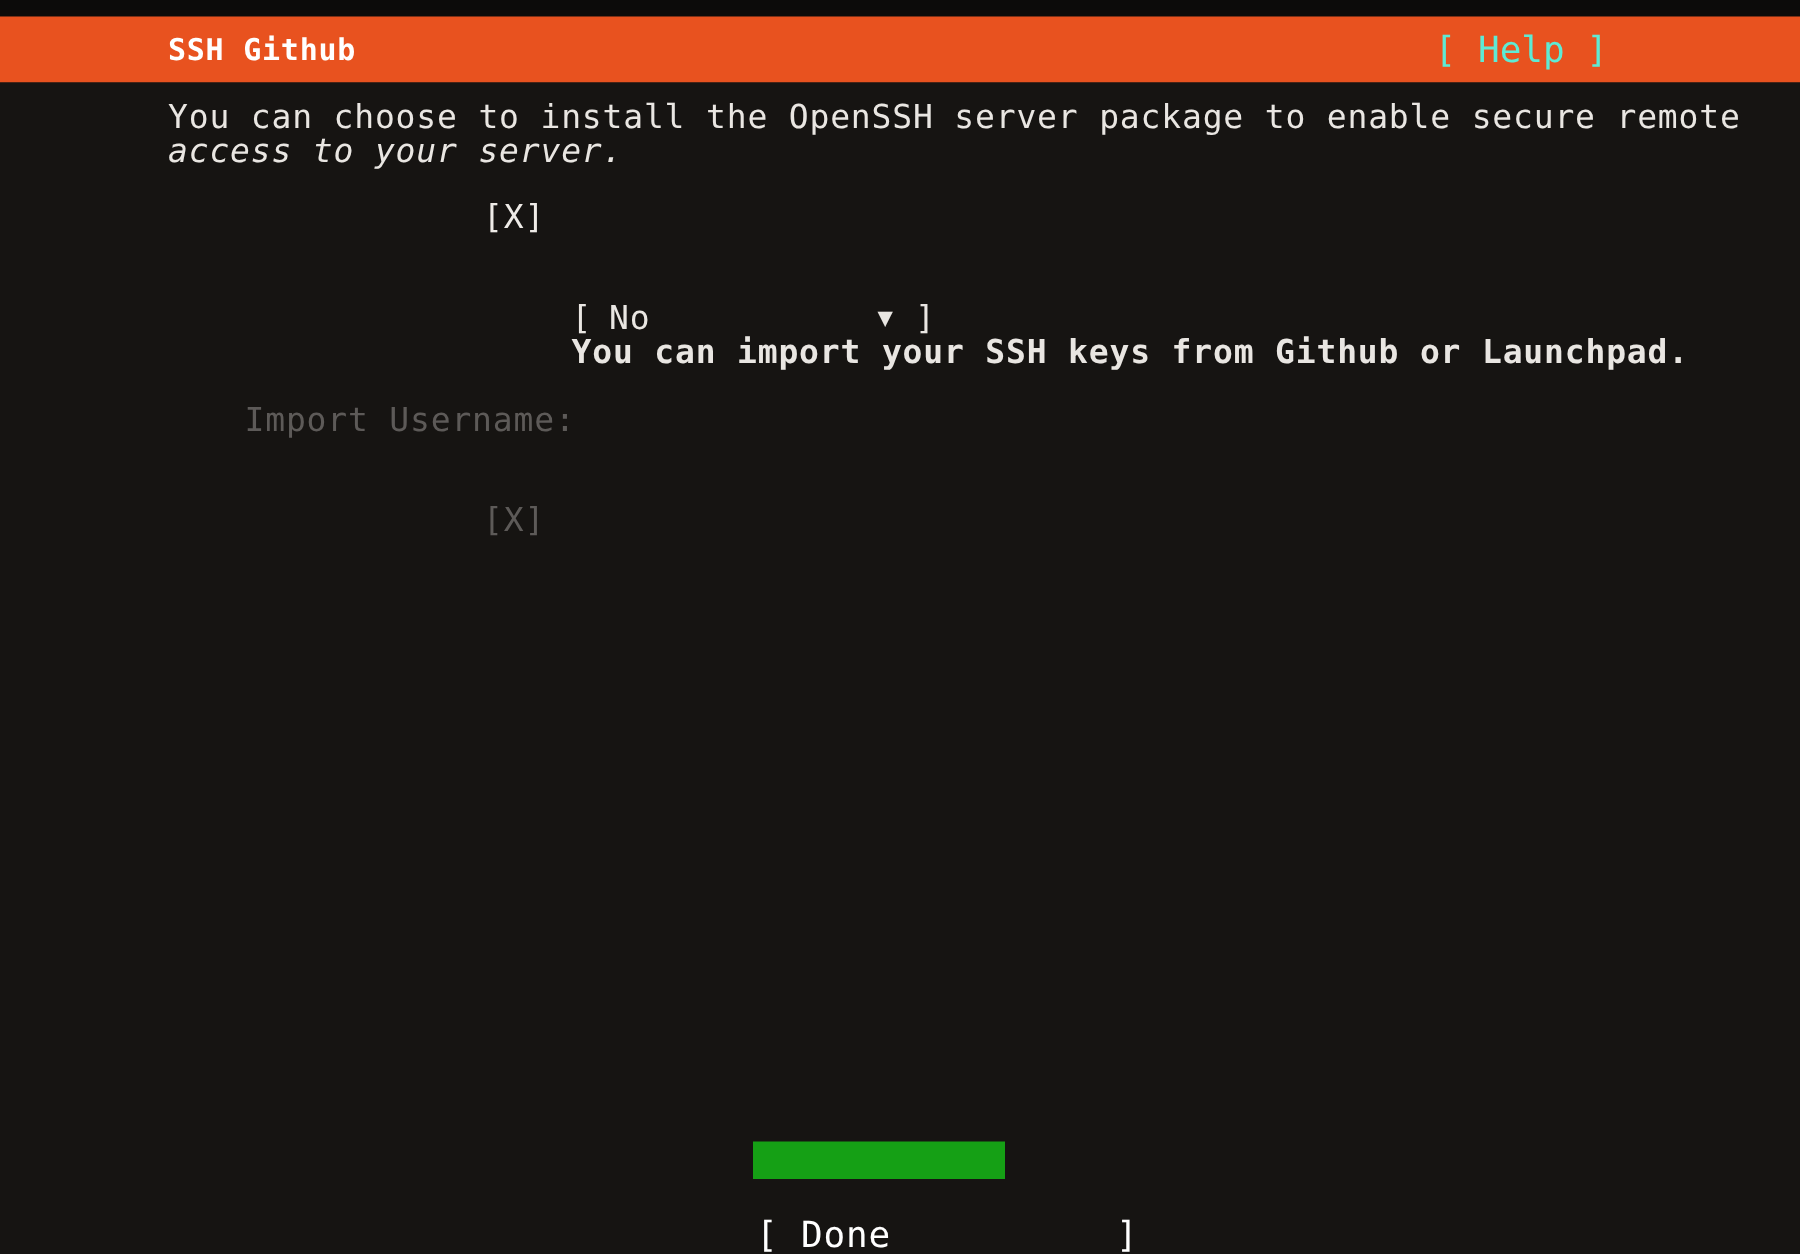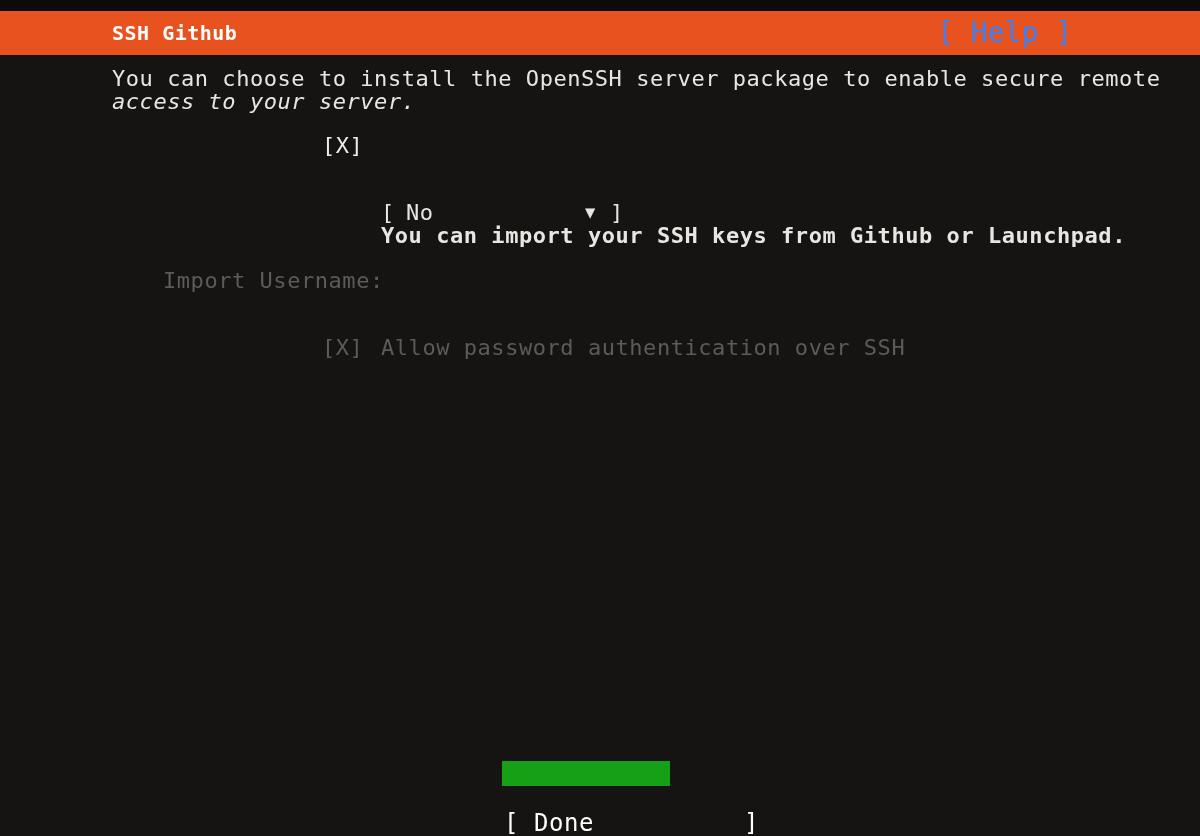--- a/index.html
+++ b/index.html
@@ -48,23 +48,23 @@
     line-height: 44px;
     font-weight: bold;
     color: #ffffff;
     letter-spacing: 0.5px;
     white-space: pre;
   }
   .header-help {
     position: absolute;
     right: 128px;
     top: 11px;
-    font-size: 28px;
+    font-size: 24px;
     line-height: 44px;
-    color: #3b82f6;
+    color: #5eead4;
     white-space: pre;
   }
 
   
   .body-area {
     position: absolute;
     left: 0;
     top: 55px;
     width: 1200px;
     height: 781px;
@@ -159,21 +159,20 @@
     <div class="mono row-identity-open">[</div>
     <div class="mono row-identity-value">No</div>
     <div class="mono row-identity-arrow">▼</div>
     <div class="mono row-identity-close">]</div>
 
     <div class="mono row-identity-help">You can import your SSH keys from Github or Launchpad.</div>
 
     <div class="mono row-username-label dim">Import Username:</div>
 
     <div class="mono row-pwauth-box dim">[X]</div>
-    <div class="mono row-pwauth-text dim">Allow password authentication over SSH</div>
 
     <div class="btn btn-done">
       <span class="btn-inner">[ Done          ]</span>
     </div>
     <div class="btn btn-back">
       
     </div>
 
   </div>
 </div>

